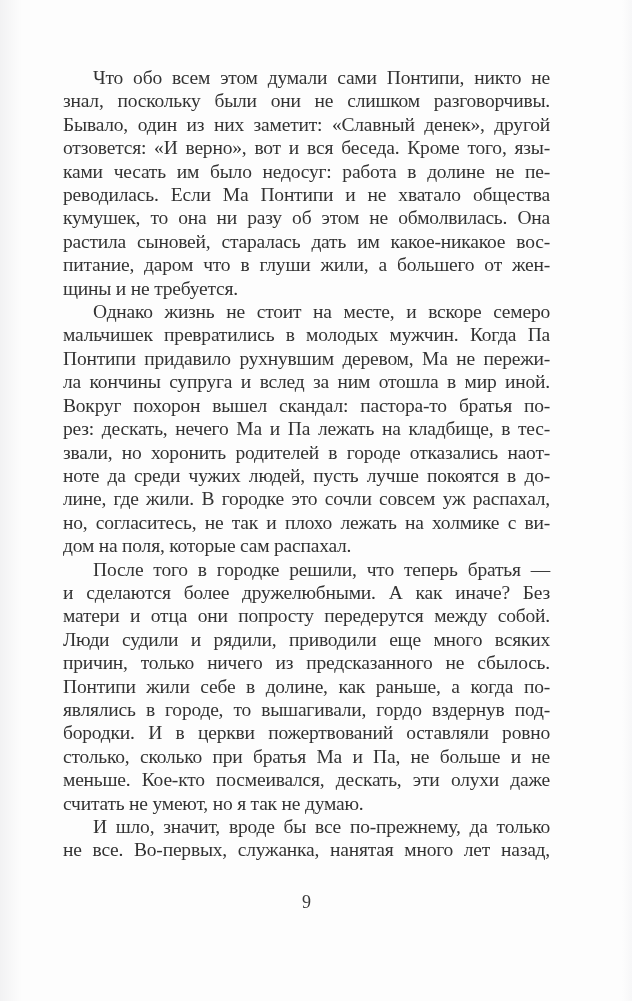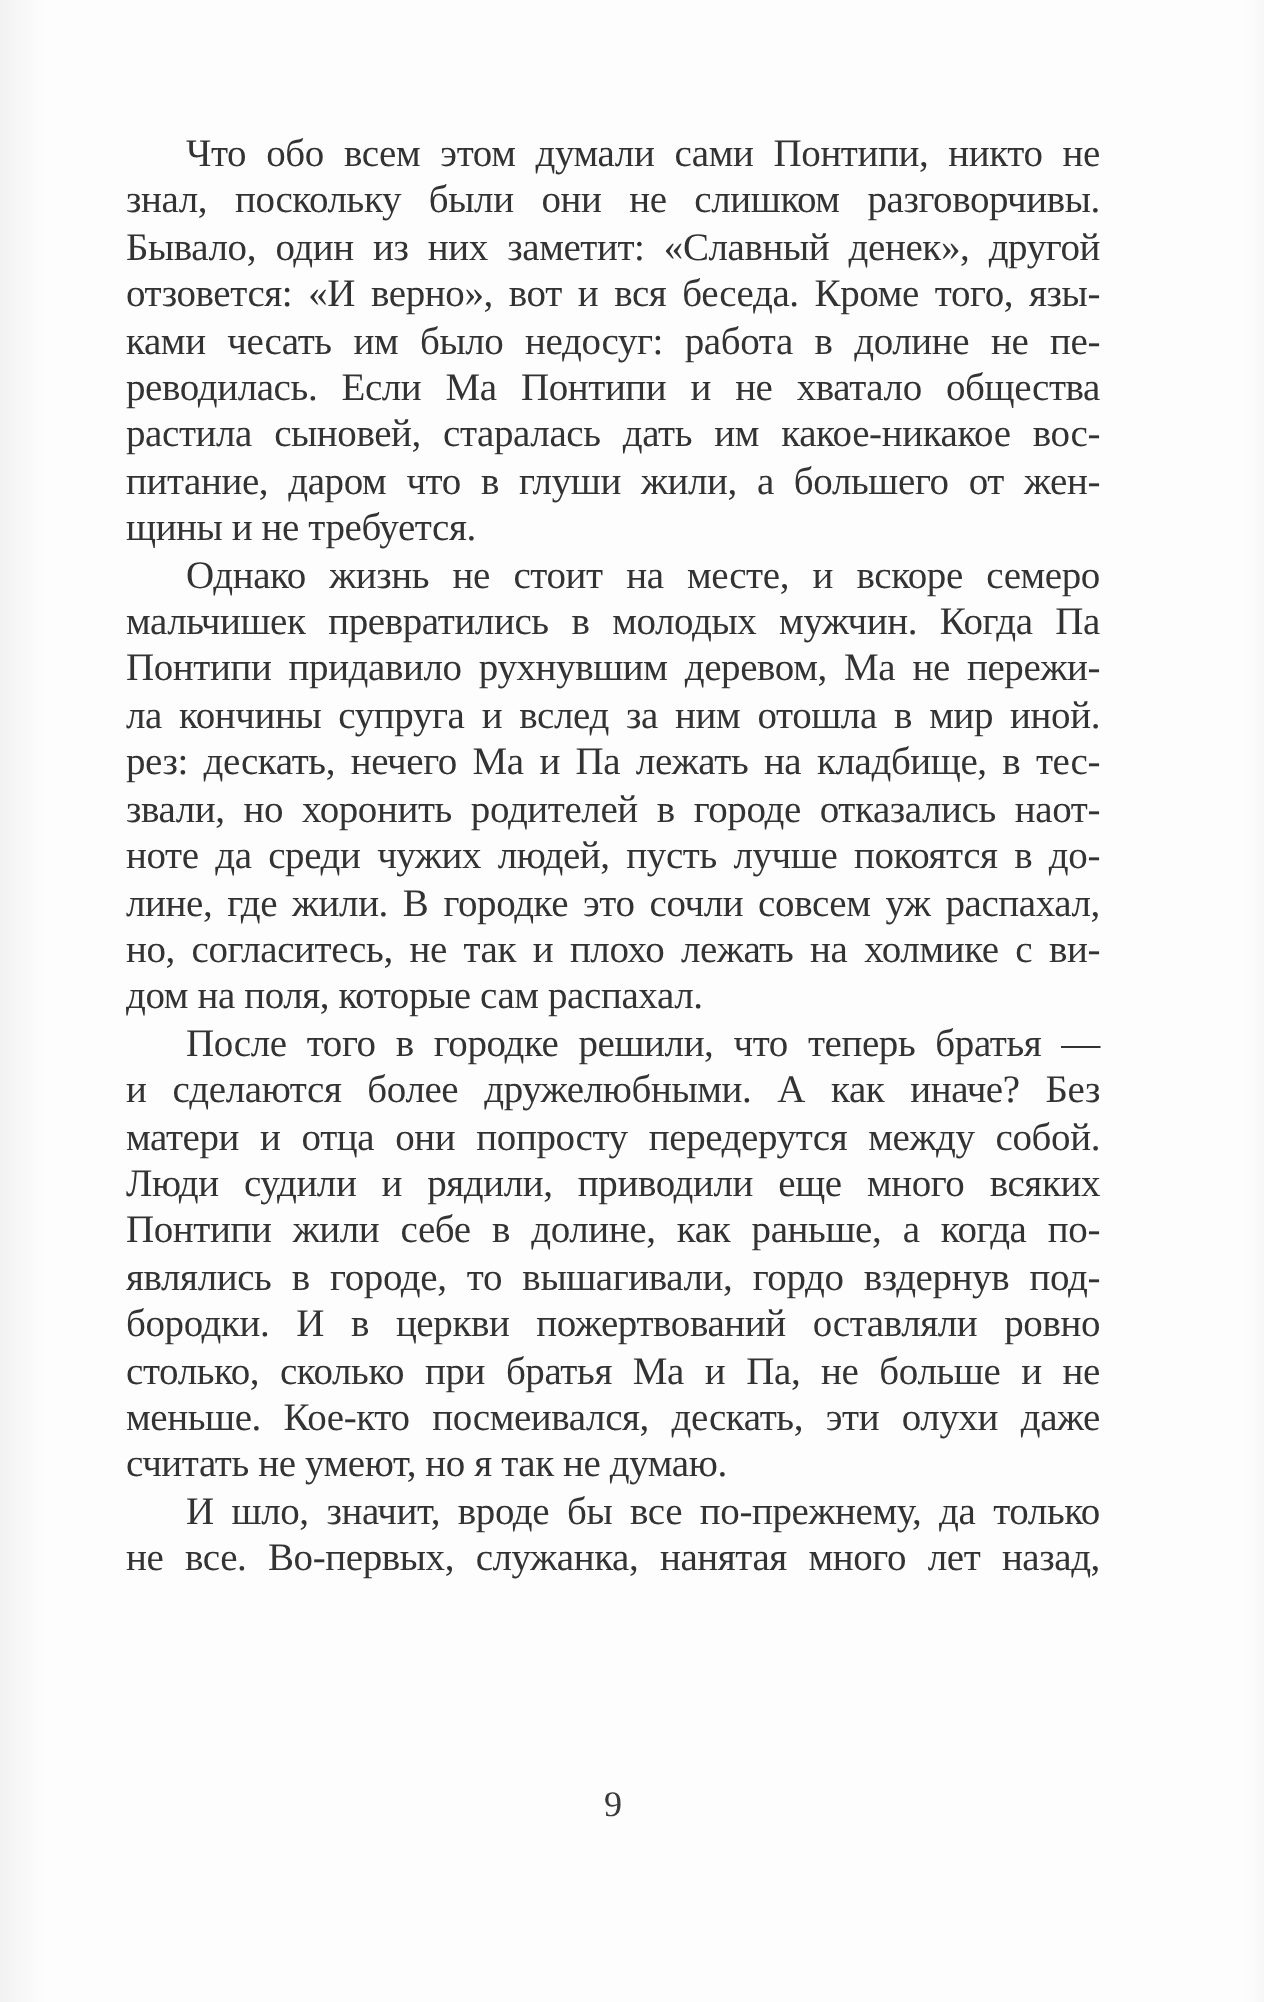--- a/index.html
+++ b/index.html
@@ -59,41 +59,44 @@
 
 <div class="scan-page">
   <div class="text-block">
       <div class="paragraph">
         <div class="line first">Что обо всем этом думали сами Понтипи, никто не</div>
         <div class="line">знал, поскольку были они не слишком разговорчивы.</div>
         <div class="line">Бывало, один из них заметит: «Славный денек», другой</div>
         <div class="line">отзовется: «И верно», вот и вся беседа. Кроме того, язы-</div>
         <div class="line">ками чесать им было недосуг: работа в долине не пе-</div>
         <div class="line">реводилась. Если Ма Понтипи и не хватало общества</div>
+        <div class="line">кумушек, то она ни разу об этом не обмолвилась. Она</div>
         <div class="line">растила сыновей, старалась дать им какое-никакое вос-</div>
         <div class="line">питание, даром что в глуши жили, а большего от жен-</div>
         <div class="line parend">щины и не требуется.</div>
       </div>
       <div class="paragraph">
         <div class="line first">Однако жизнь не стоит на месте, и вскоре семеро</div>
         <div class="line">мальчишек превратились в молодых мужчин. Когда Па</div>
         <div class="line">Понтипи придавило рухнувшим деревом, Ма не пережи-</div>
         <div class="line">ла кончины супруга и вслед за ним отошла в мир иной.</div>
+        <div class="line">Вокруг похорон вышел скандал: пастора-то братья по-</div>
         <div class="line">рез: дескать, нечего Ма и Па лежать на кладбище, в тес-</div>
         <div class="line">звали, но хоронить родителей в городе отказались наот-</div>
         <div class="line">ноте да среди чужих людей, пусть лучше покоятся в до-</div>
         <div class="line">лине, где жили. В городке это сочли совсем уж распахал,</div>
         <div class="line">но, согласитесь, не так и плохо лежать на холмике с ви-</div>
         <div class="line parend">дом на поля, которые сам распахал.</div>
       </div>
       <div class="paragraph">
         <div class="line first">После того в городке решили, что теперь братья —</div>
         <div class="line">и сделаются более дружелюбными. А как иначе? Без</div>
         <div class="line">матери и отца они попросту передерутся между собой.</div>
         <div class="line">Люди судили и рядили, приводили еще много всяких</div>
+        <div class="line">причин, только ничего из предсказанного не сбылось.</div>
         <div class="line">Понтипи жили себе в долине, как раньше, а когда по-</div>
         <div class="line">являлись в городе, то вышагивали, гордо вздернув под-</div>
         <div class="line">бородки. И в церкви пожертвований оставляли ровно</div>
         <div class="line">столько, сколько при братья Ма и Па, не больше и не</div>
         <div class="line">меньше. Кое-кто посмеивался, дескать, эти олухи даже</div>
         <div class="line parend">считать не умеют, но я так не думаю.</div>
       </div>
       <div class="paragraph">
         <div class="line first">И шло, значит, вроде бы все по-прежнему, да только</div>
         <div class="line">не все. Во-первых, служанка, нанятая много лет назад,</div>

